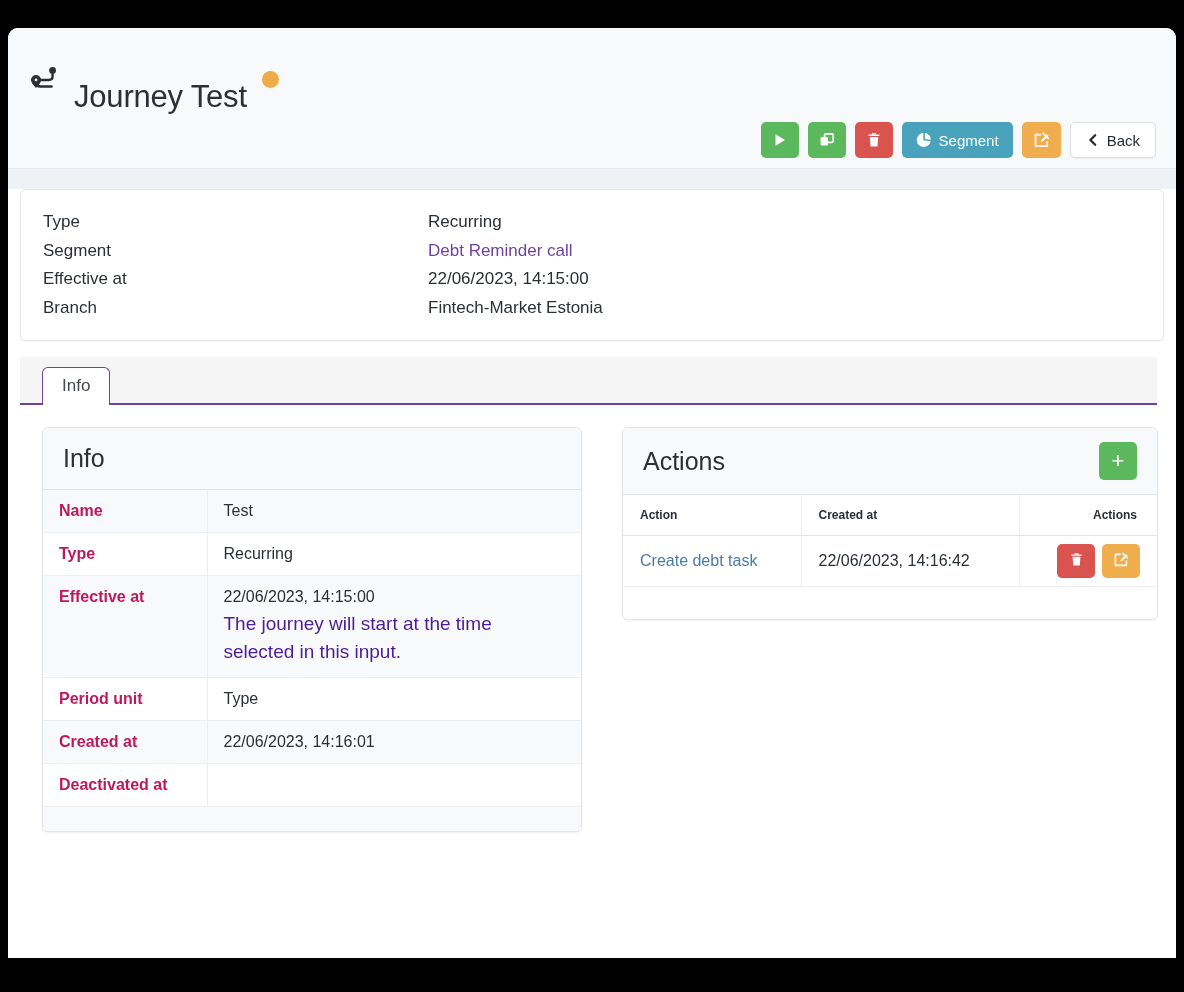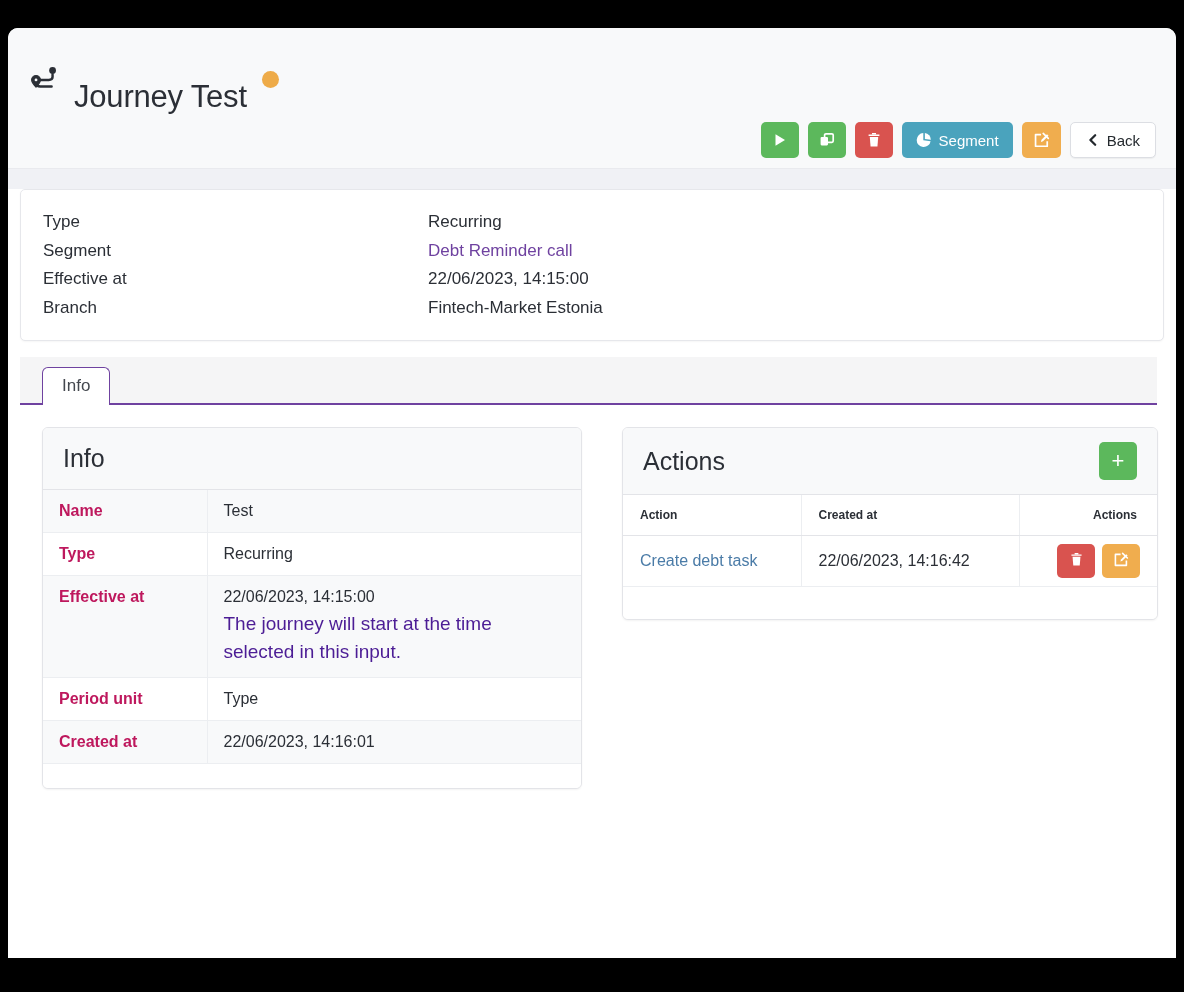--- a/index.html
+++ b/index.html
@@ -259,20 +259,24 @@
               <span class="hint">The journey will start at the time selected in this input.</span>
             </td>
           </tr>
           <tr>
             <td class="key">Period unit</td>
             <td class="val">Type</td>
           </tr>
           <tr>
             <td class="key">Created at</td>
             <td class="val">22/06/2023, 14:16:01</td>
+          </tr>
+          <tr>
+            <td class="key">Deactivated at</td>
+            <td class="val"></td>
           </tr>
           <tr class="filler-row">
             <td></td>
             <td></td>
           </tr>
         </tbody>
       </table>
     </div>
 
     <div class="card card-actions">

